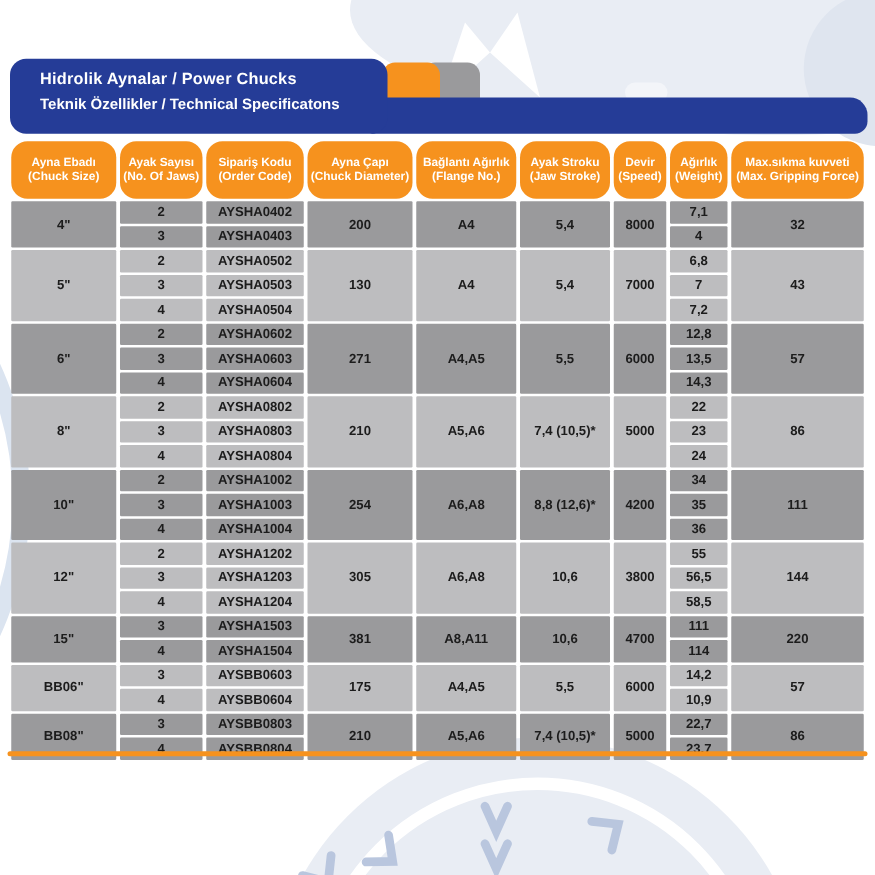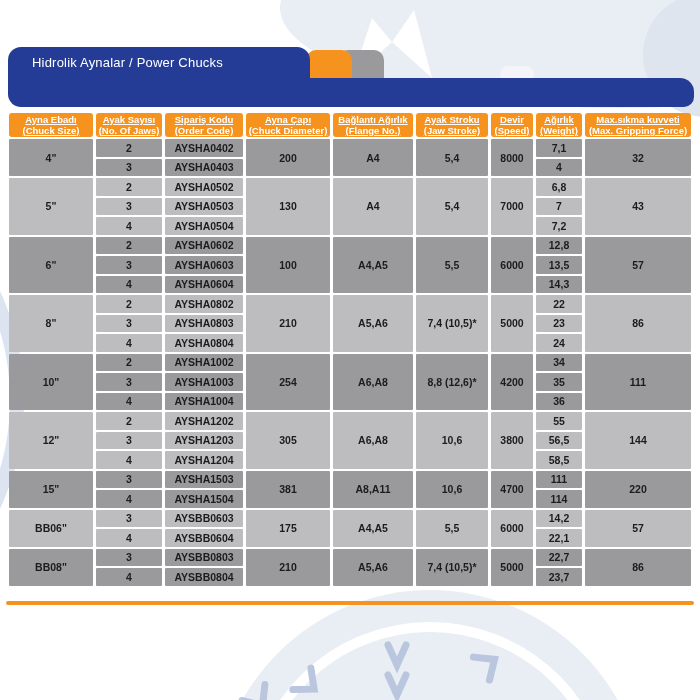--- a/index.html
+++ b/index.html
@@ -14,31 +14,31 @@
     background:var(--blue);border-radius:2px 14px 10px 2px;z-index:2;
   }
   .tab{position:absolute;top:50px;width:46px;height:34px;border-radius:10px 10px 0 0;z-index:1;}
   .tab.gray{left:338px;background:#9a9a9c;}
   .tab.orange{left:306px;background:var(--orange);z-index:2;}
   .banner{
     position:absolute;left:8px;top:47px;width:302px;height:60px;
     background:var(--blue);border-radius:13px;z-index:3;color:#fff;
     padding:8px 0 0 24px;box-sizing:border-box;
   }
-  .banner .l1{font-size:13px;font-weight:normal;letter-spacing:.2px;}
+  .banner .l1{font-size:13px;font-weight:bold;letter-spacing:.2px;}
   .banner .l2{font-size:12px;font-weight:bold;margin-top:6px;}
   
   table.specs{
     position:absolute;left:6px;top:111px;z-index:2;
     border-collapse:separate;border-spacing:3px 2px;table-layout:fixed;width:688px;
   }
   .specs th{
     background:var(--orange);color:#fff;font-size:9.5px;font-weight:bold;
-    line-height:1.2;height:24px;text-align:center;vertical-align:middle;
-    border-radius:3px;padding:0 1px;text-decoration:underline;
+    line-height:1.2;height:46px;text-align:center;vertical-align:middle;
+    border-radius:13px;padding:0 1px;
   }
   .specs td{
     text-align:center;vertical-align:middle;height:17.5px;
     font-size:10.5px;font-weight:bold;color:#1c1c1c;border-radius:1px;padding:0;
   }
   tr.g-dark td{background:#9a9a9c;}
   tr.g-light td{background:#bdbdbf;}
   .orange-line{
     position:absolute;left:6px;top:601px;width:688px;height:4px;
     background:var(--orange);z-index:2;border-radius:2px;
@@ -71,20 +71,21 @@
 
   <svg class="wm" width="30" height="320" style="left:0;top:240px;">
     <circle cx="-235" cy="160" r="252" fill="none" stroke="#dbe4f0" stroke-width="14"></circle>
   </svg>
 
   <div class="tab gray"></div>
   <div class="tab orange"></div>
   <div class="hdr-bar"></div>
   <div class="banner">
     <div class="l1">Hidrolik Aynalar / Power Chucks</div>
+    <div class="l2">Teknik Özellikler / Technical Specificatons</div>
   </div>
 
   <table class="specs">
     <colgroup>
       <col style="width:84px">
         <col style="width:66px">
         <col style="width:78px">
       <col style="width:84px">
         <col style="width:80px">
         <col style="width:72px">
@@ -143,21 +144,21 @@
       <tr class="g-light">
         <td>4</td>
         <td>AYSHA0504</td>
         <td>7,2</td>
       </tr>
 
       <tr class="g-dark">
         <td rowspan="3">6"</td>
         <td>2</td>
         <td>AYSHA0602</td>
-        <td rowspan="3">100</td>
+        <td rowspan="3">271</td>
         <td rowspan="3">A4,A5</td>
         <td rowspan="3">5,5</td>
         <td rowspan="3">6000</td>
         <td>12,8</td>
         <td rowspan="3">57</td>
       </tr>
       <tr class="g-dark">
         <td>3</td>
         <td>AYSHA0603</td>
         <td>13,5</td>
@@ -258,21 +259,21 @@
         <td rowspan="2">175</td>
         <td rowspan="2">A4,A5</td>
         <td rowspan="2">5,5</td>
         <td rowspan="2">6000</td>
         <td>14,2</td>
         <td rowspan="2">57</td>
       </tr>
       <tr class="g-light">
         <td>4</td>
         <td>AYSBB0604</td>
-        <td>22,1</td>
+        <td>10,9</td>
       </tr>
 
       <tr class="g-dark">
         <td rowspan="2">BB08"</td>
         <td>3</td>
         <td>AYSBB0803</td>
         <td rowspan="2">210</td>
         <td rowspan="2">A5,A6</td>
         <td rowspan="2">7,4 (10,5)*</td>
         <td rowspan="2">5000</td>

